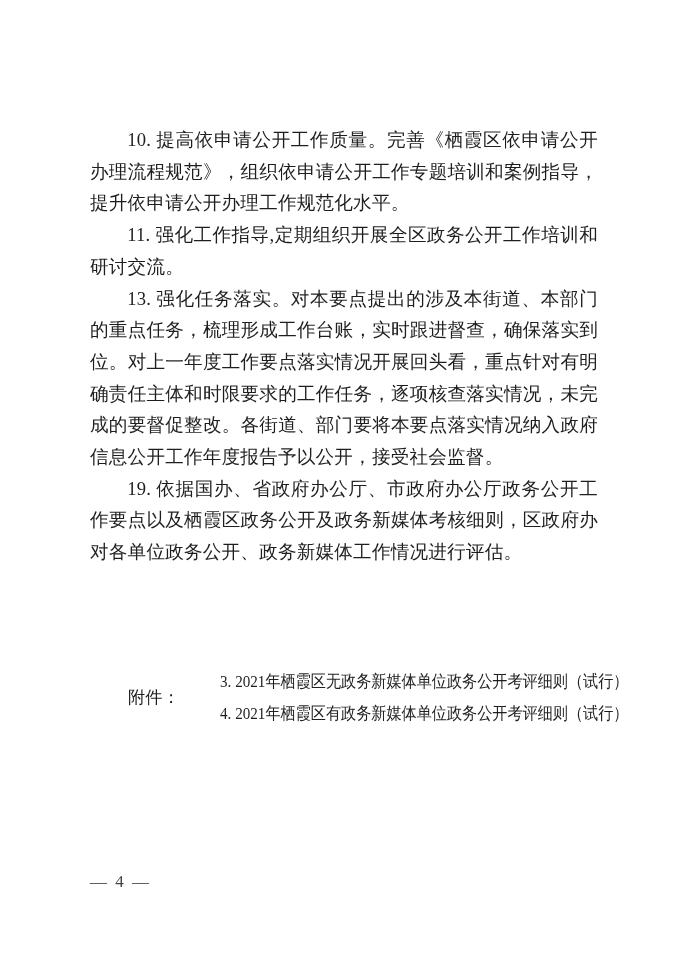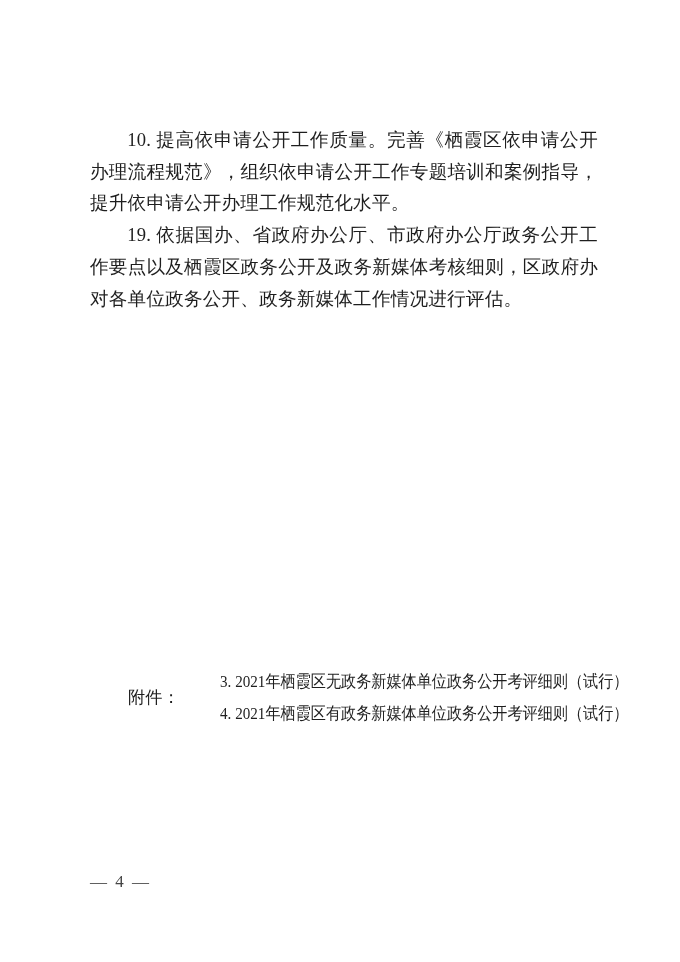--- a/index.html
+++ b/index.html
@@ -70,20 +70,22 @@
     color: #454545;
   }
 </style>
 </head>
 <body>
 
 <div class="page">
 
   <div class="body-text">
       <p class="para">10. 提高依申请公开工作质量。完善《栖霞区依申请公开办理流程规范》，组织依申请公开工作专题培训和案例指导，提升依申请公开办理工作规范化水平。</p>
+      <p class="para">11. 强化工作指导,定期组织开展全区政务公开工作培训和研讨交流。</p>
+      <p class="para">13. 强化任务落实。对本要点提出的涉及本街道、本部门的重点任务，梳理形成工作台账，实时跟进督查，确保落实到位。对上一年度工作要点落实情况开展回头看，重点针对有明确责任主体和时限要求的工作任务，逐项核查落实情况，未完成的要督促整改。各街道、部门要将本要点落实情况纳入政府信息公开工作年度报告予以公开，接受社会监督。</p>
       <p class="para">19. 依据国办、省政府办公厅、市政府办公厅政务公开工作要点以及栖霞区政务公开及政务新媒体考核细则，区政府办对各单位政务公开、政务新媒体工作情况进行评估。</p>
     </div>
 
   <div class="attachments">
     <span class="att-label">附件：</span>
     <div class="att-items">
         <div class="att-item condensed">3. 2021年栖霞区无政务新媒体单位政务公开考评细则（试行）</div>
         <div class="att-item condensed">4. 2021年栖霞区有政务新媒体单位政务公开考评细则（试行）</div>
       </div>
   </div>

